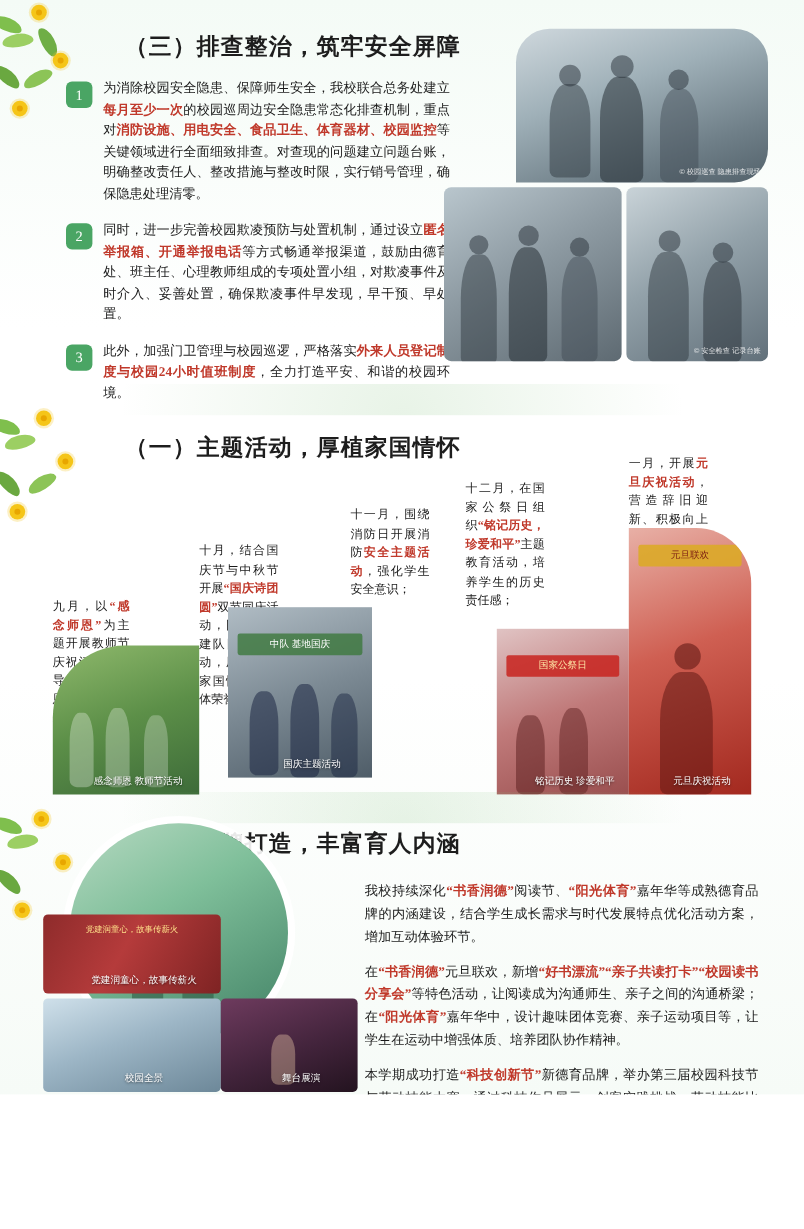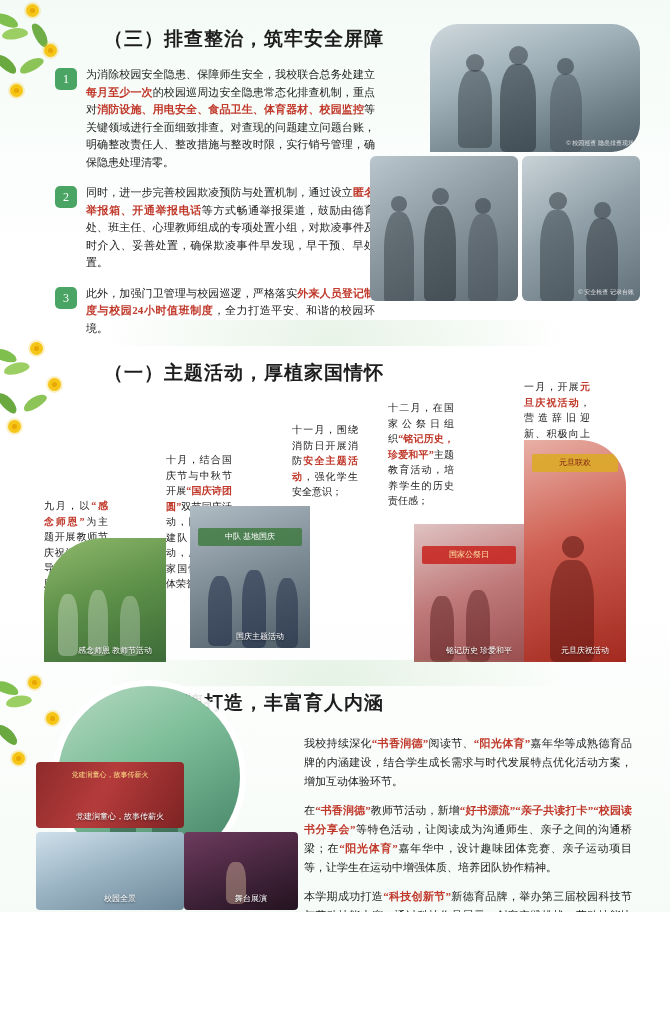--- a/index.html
+++ b/index.html
@@ -362,20 +362,20 @@
       <div class="sil" style="left:152px;top:18px;width:18px;height:38px;background:rgba(255,225,190,.3);"></div>
       <div class="wp-label">科技创新节展演</div>
     </div>
   </div>
 
   <div class="b-text">
     <div class="b-para">
       <span>我校持续深化</span><span class="c-red">“书香润德”</span><span>阅读节、</span><span class="c-red">“阳光体育”</span><span>嘉年华等成熟德育品牌的内涵建设，结合学生成长需求与时代发展特点优化活动方案，增加互动体验环节。</span>
     </div>
     <div class="b-para">
-      <span>在</span><span class="c-red">“书香润德”</span><span>教师节活动，新增</span><span class="c-red">“好书漂流”“亲子共读打卡”“校园读书分享会”</span><span>等特色活动，让阅读成为沟通师生、亲子之间的沟通桥梁；在</span><span class="c-red">“阳光体育”</span><span>嘉年华中，设计趣味团体竞赛、亲子运动项目等，让学生在运动中增强体质、培养团队协作精神。</span>
+      <span>在</span><span class="c-red">“书香润德”</span><span>元旦联欢，新增</span><span class="c-red">“好书漂流”“亲子共读打卡”“校园读书分享会”</span><span>等特色活动，让阅读成为沟通师生、亲子之间的沟通桥梁；在</span><span class="c-red">“阳光体育”</span><span>嘉年华中，设计趣味团体竞赛、亲子运动项目等，让学生在运动中增强体质、培养团队协作精神。</span>
     </div>
     <div class="b-para">
       <span>本学期成功打造</span><span class="c-red">“科技创新节”</span><span>新德育品牌，举办第三届校园科技节与劳动技能大赛，通过科技作品展示、创客实践挑战、劳动技能比拼等形式，激发学生的创新思维与实践能力，进一步提升了校园德育活动的辨识度与影响力。</span>
     </div>
   </div>
 
 </div>
 
 </body></html>

